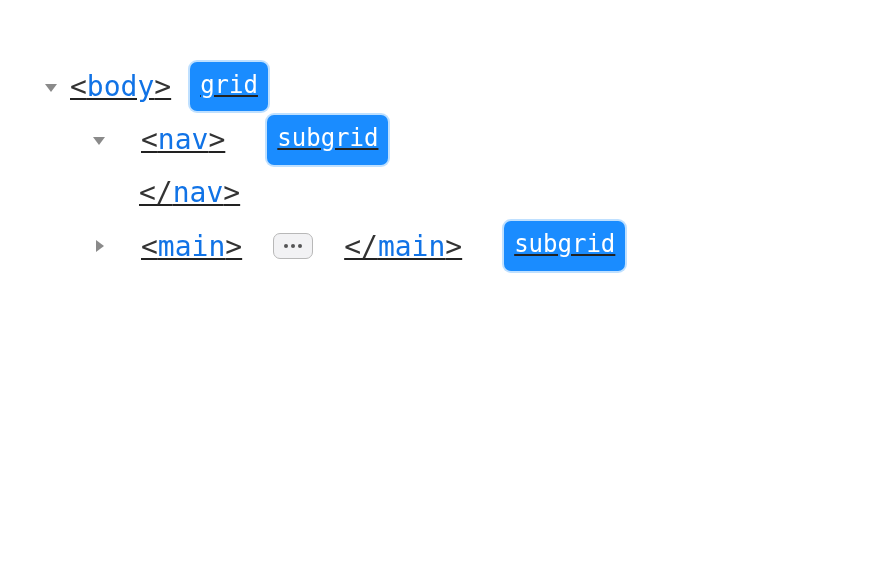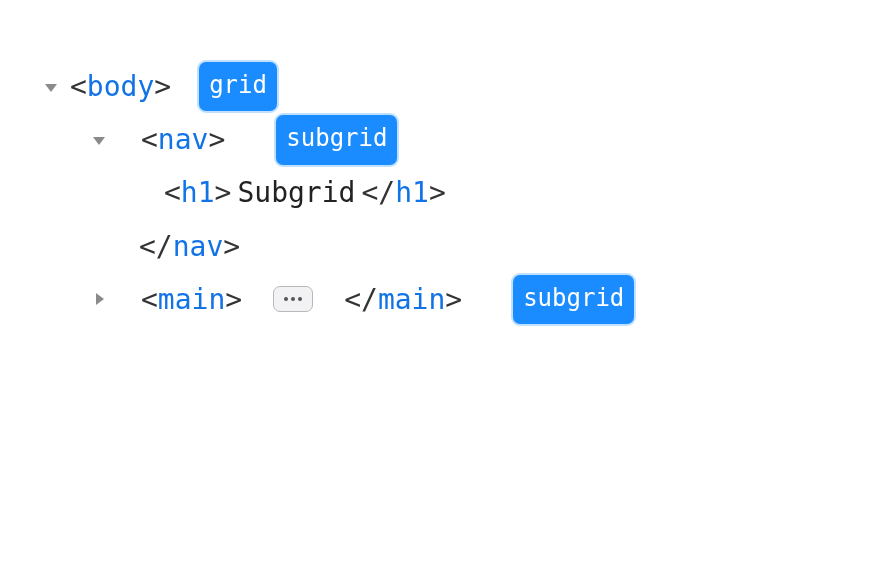--- a/index.html
+++ b/index.html
@@ -5,21 +5,21 @@
   * { box-sizing: border-box; }
   body {
     margin: 0;
     padding: 60px 40px;
     background: #ffffff;
     font-family: ui-monospace, "SF Mono", Menlo, Consolas, monospace;
     font-size: 28px;
     line-height: 1.9;
     color: #222;
   }
-  .tree { white-space: nowrap; }
+  .tree { white-space: nowrap; text-decoration: underline; }
   .row { display: flex; align-items: center; gap: 6px; }
   .indent-0 { padding-left: 0; }
   .indent-1 { padding-left: 48px; gap: 29px; }
   .indent-2 { padding-left: 96px; }
 
   .disclosure {
     display: inline-flex;
     width: 22px;
     height: 22px;
     align-items: center;
@@ -40,21 +40,21 @@
   .tagname { color: #1173e6; }
 
   .badge {
     display: inline-block;
     background: #1a8cff;
     color: #ffffff;
     font-size: 24px;
     padding: 1px 10px 3px 10px;
     border-radius: 7px;
     box-shadow: 0 0 0 2px #bfe0ff;
-    margin-left: 22px;
+    margin-left: 13px;
     font-family: ui-monospace, "SF Mono", Menlo, Consolas, monospace;
   }
 
   .ellipsis-btn {
     display: inline-flex;
     align-items: center;
     justify-content: center;
     background: #f2f2f4;
     border: 1.5px solid #b8b8b8;
     border-radius: 7px;
@@ -90,28 +90,20 @@
       <svg width="16" height="16" viewBox="0 0 16 16">
           <path d="M2 5 L14 5 L8 13 Z" fill="#8a8a8a"></path>
         </svg>
     </span>
     <span>
       <span class="punct">&lt;</span><span class="tagname">nav</span><span class="punct">&gt;</span>
     </span>
     <span class="badge">subgrid</span>
   </div>
 
-  <div class="row indent-2">
-    <span class="disclosure-spacer"></span>
-    <span>
-      <span class="punct">&lt;</span><span class="tagname">h1</span><span class="punct">&gt;</span></span>
-      <span class="textnode">Subgrid</span>
-      <span><span class="punct">&lt;/</span><span class="tagname">h1</span><span class="punct">&gt;</span>
-    </span>
-  </div>
 
   <div class="row indent-1">
     <span class="disclosure-spacer"></span>
     <span>
       <span class="punct">&lt;/</span><span class="tagname">nav</span><span class="punct">&gt;</span>
     </span>
   </div>
 
   <div class="row indent-1">
     <span class="disclosure">

